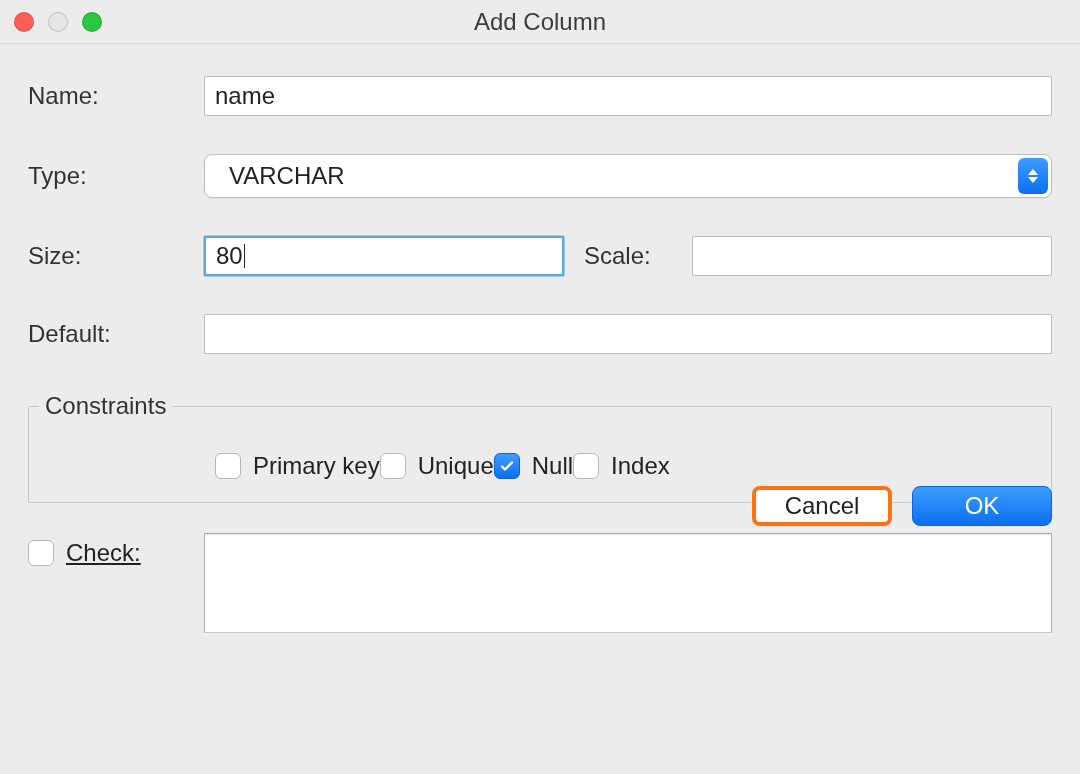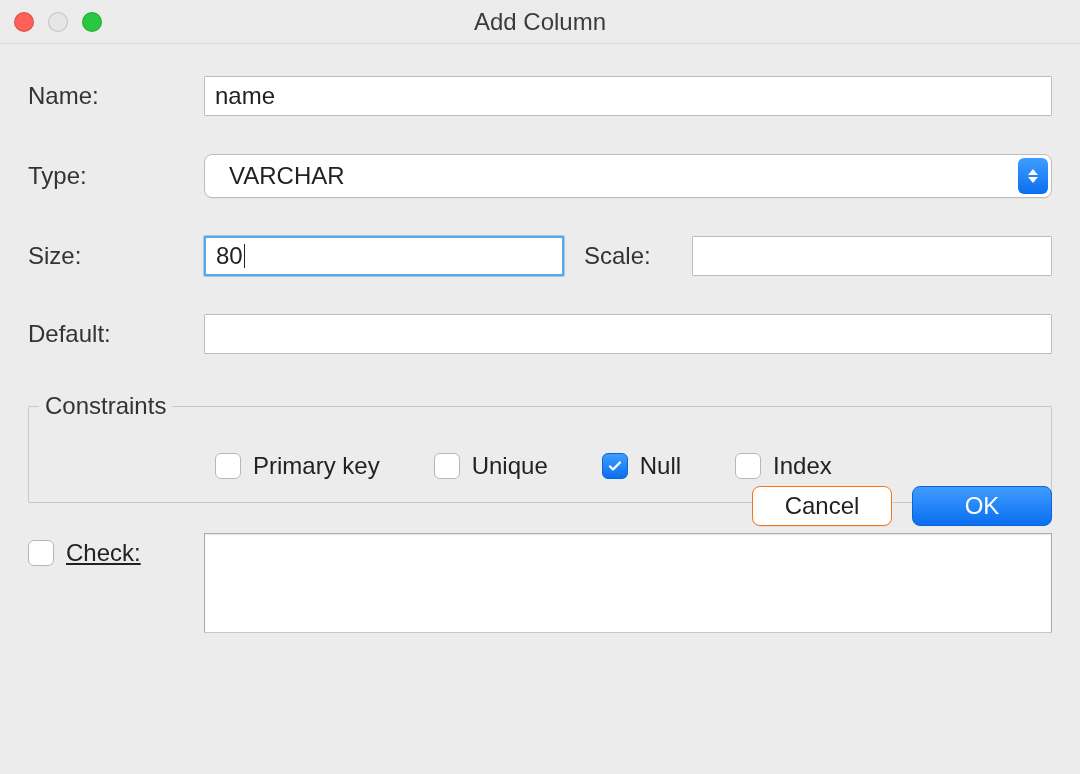--- a/index.html
+++ b/index.html
@@ -113,21 +113,20 @@
     position: relative;
   }
   fieldset.constraints legend {
     padding: 0 6px;
     font-size: 24px;
     color: #333;
     margin-left: -176px;
   }
   .cb-row {
     display: flex;
-    gap: 54px;
     align-items: center;
   }
   .cb {
     display: flex;
     align-items: center;
     gap: 12px;
     font-size: 24px;
   }
   .cb-box {
     width: 26px; height: 26px;
@@ -183,21 +182,21 @@
     font-size: 24px;
     display: flex;
     align-items: center;
     justify-content: center;
     padding: 0 20px;
     cursor: default;
     user-select: none;
   }
   .btn-default {
     background: #fff;
-    border: 1px solid #f97316;
+    border: 4px solid #f97316;
     box-shadow: 0 1px 0 rgba(0,0,0,0.05);
     color: #222;
   }
   .btn-primary {
     background: linear-gradient(#3f9cff, #0a6ff0);
     border: 1px solid #0a66d8;
     color: #fff;
   }
   .caret-line {
     display: inline-block;

